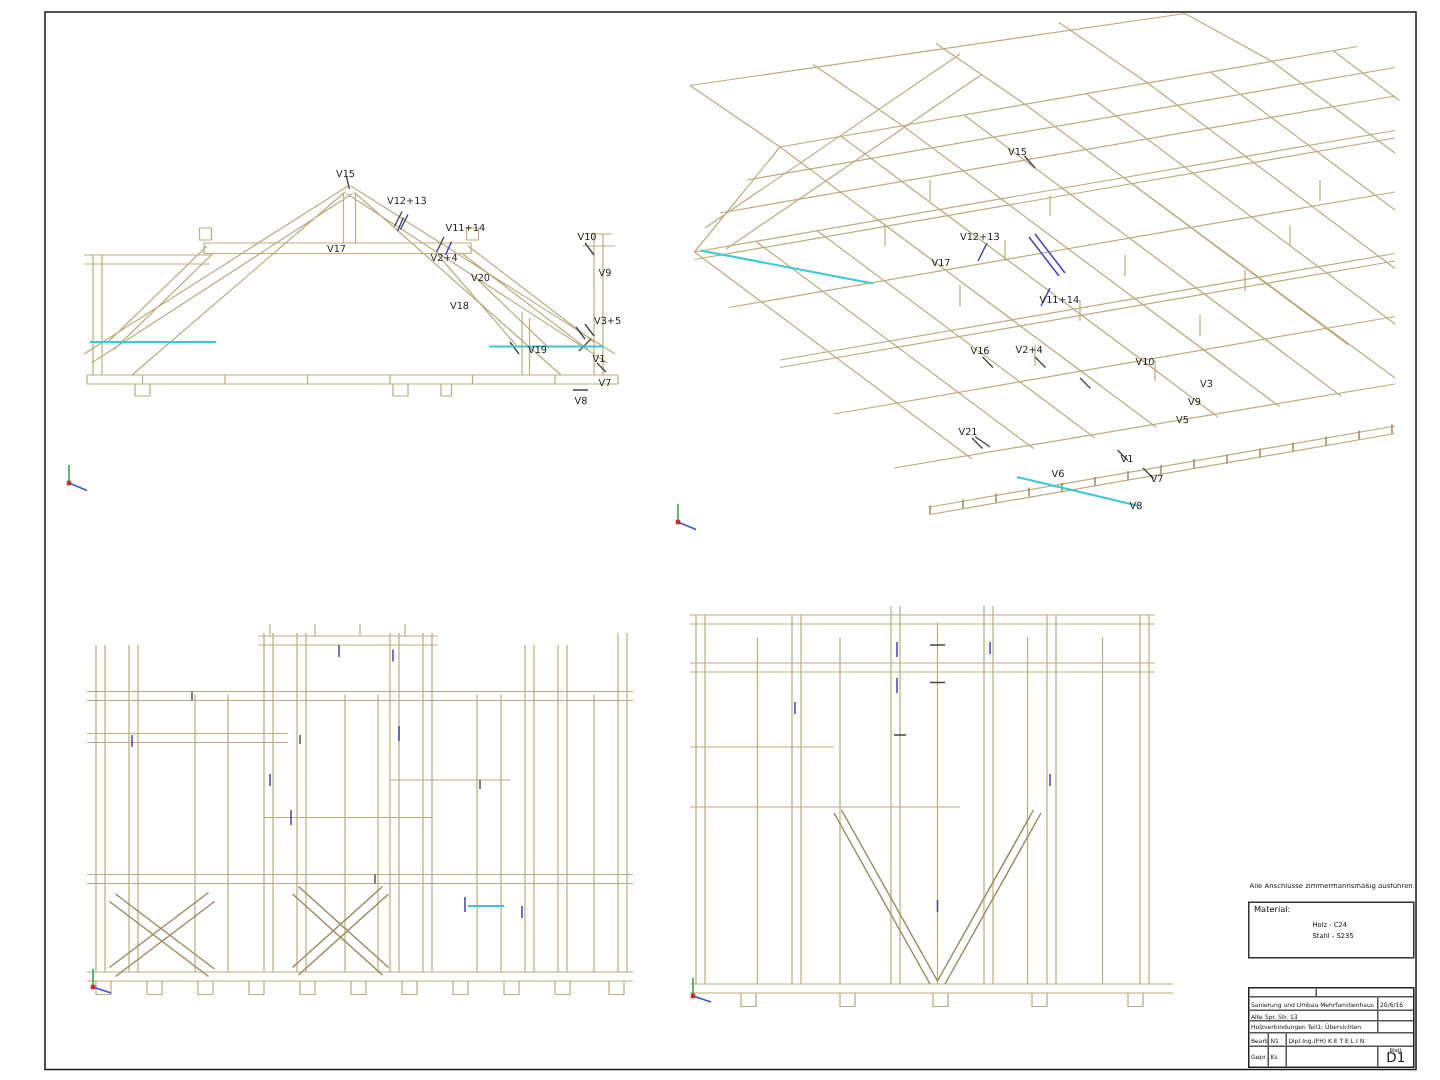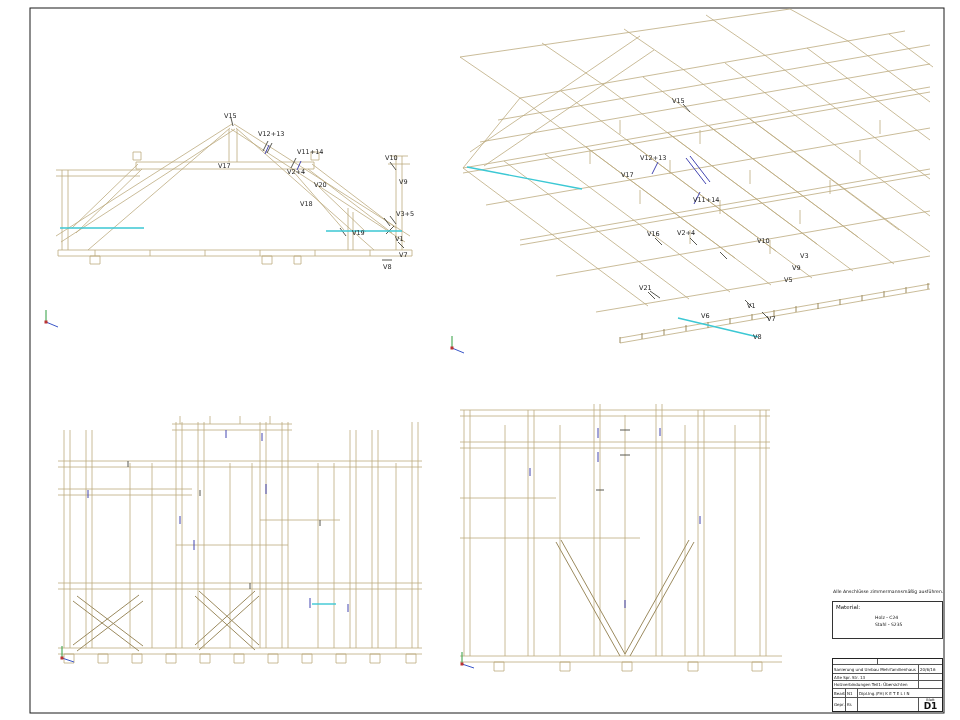--- a/index.html
+++ b/index.html
@@ -33,21 +33,21 @@
     border:1px solid #222; background:#fff; box-sizing:border-box;
     display:flex; flex-direction:column; font-size:4px; color:#111;
   }
   .tb-row { display:flex; border-top:0.5px solid #555; box-sizing:border-box; align-items:center; }
   .tb-row:first-child { border-top:none; }
   .tb-cell { border-left:0.5px solid #555; box-sizing:border-box; padding:0 1px;
              white-space:nowrap; overflow:hidden; height:100%; display:flex; align-items:center; }
   .tb-cell:first-child { border-left:none; }
   .w12 { flex:0 0 12px; } .w24 { flex:0 0 24px; } .grow { flex:1 1 auto; }
   .sheet-cell { flex-direction:column; justify-content:center; align-items:center; }
-  .sheet-no { font-size:9px; font-weight:bold; line-height:9px; }
+  .sheet-no { font-size:9px; font-weight:normal; line-height:9px; }
   .sheet-lab { font-size:3.5px; }
 </style>
 </head>
 <body>
 
 <div id="sheet">
 
 <svg class="canvas" width="960" height="720" viewBox="0 0 960 720">
 
   <rect class="border" x="30" y="8" width="914" height="705"></rect>

